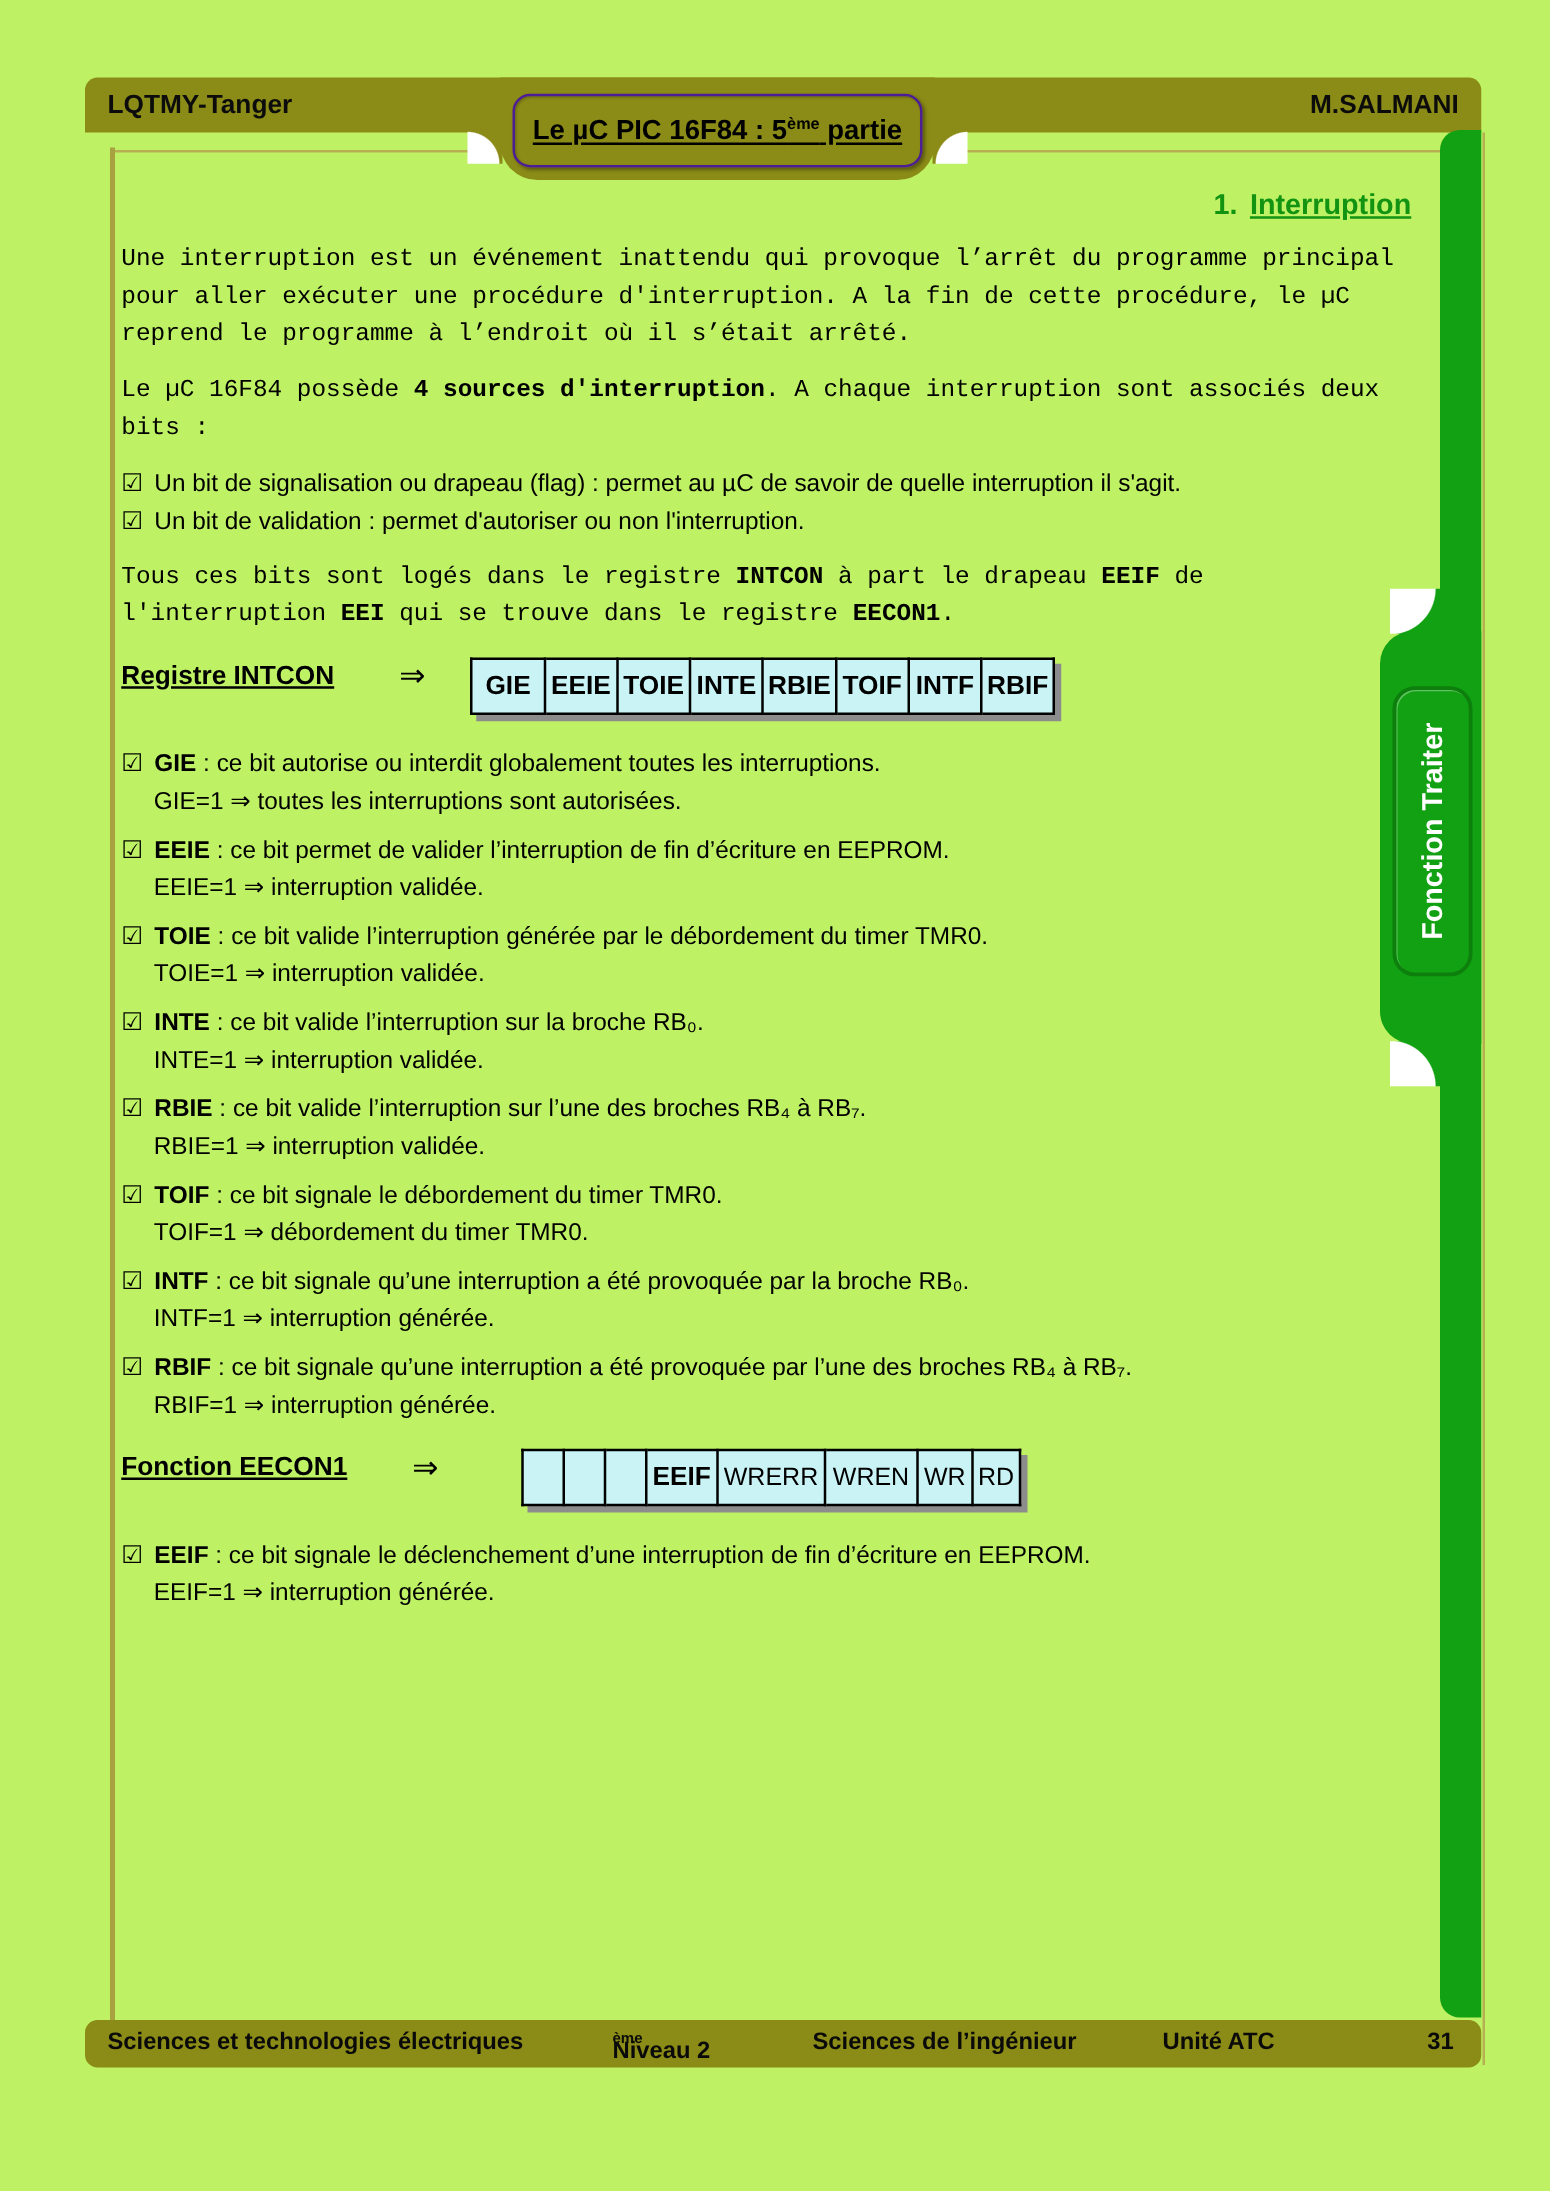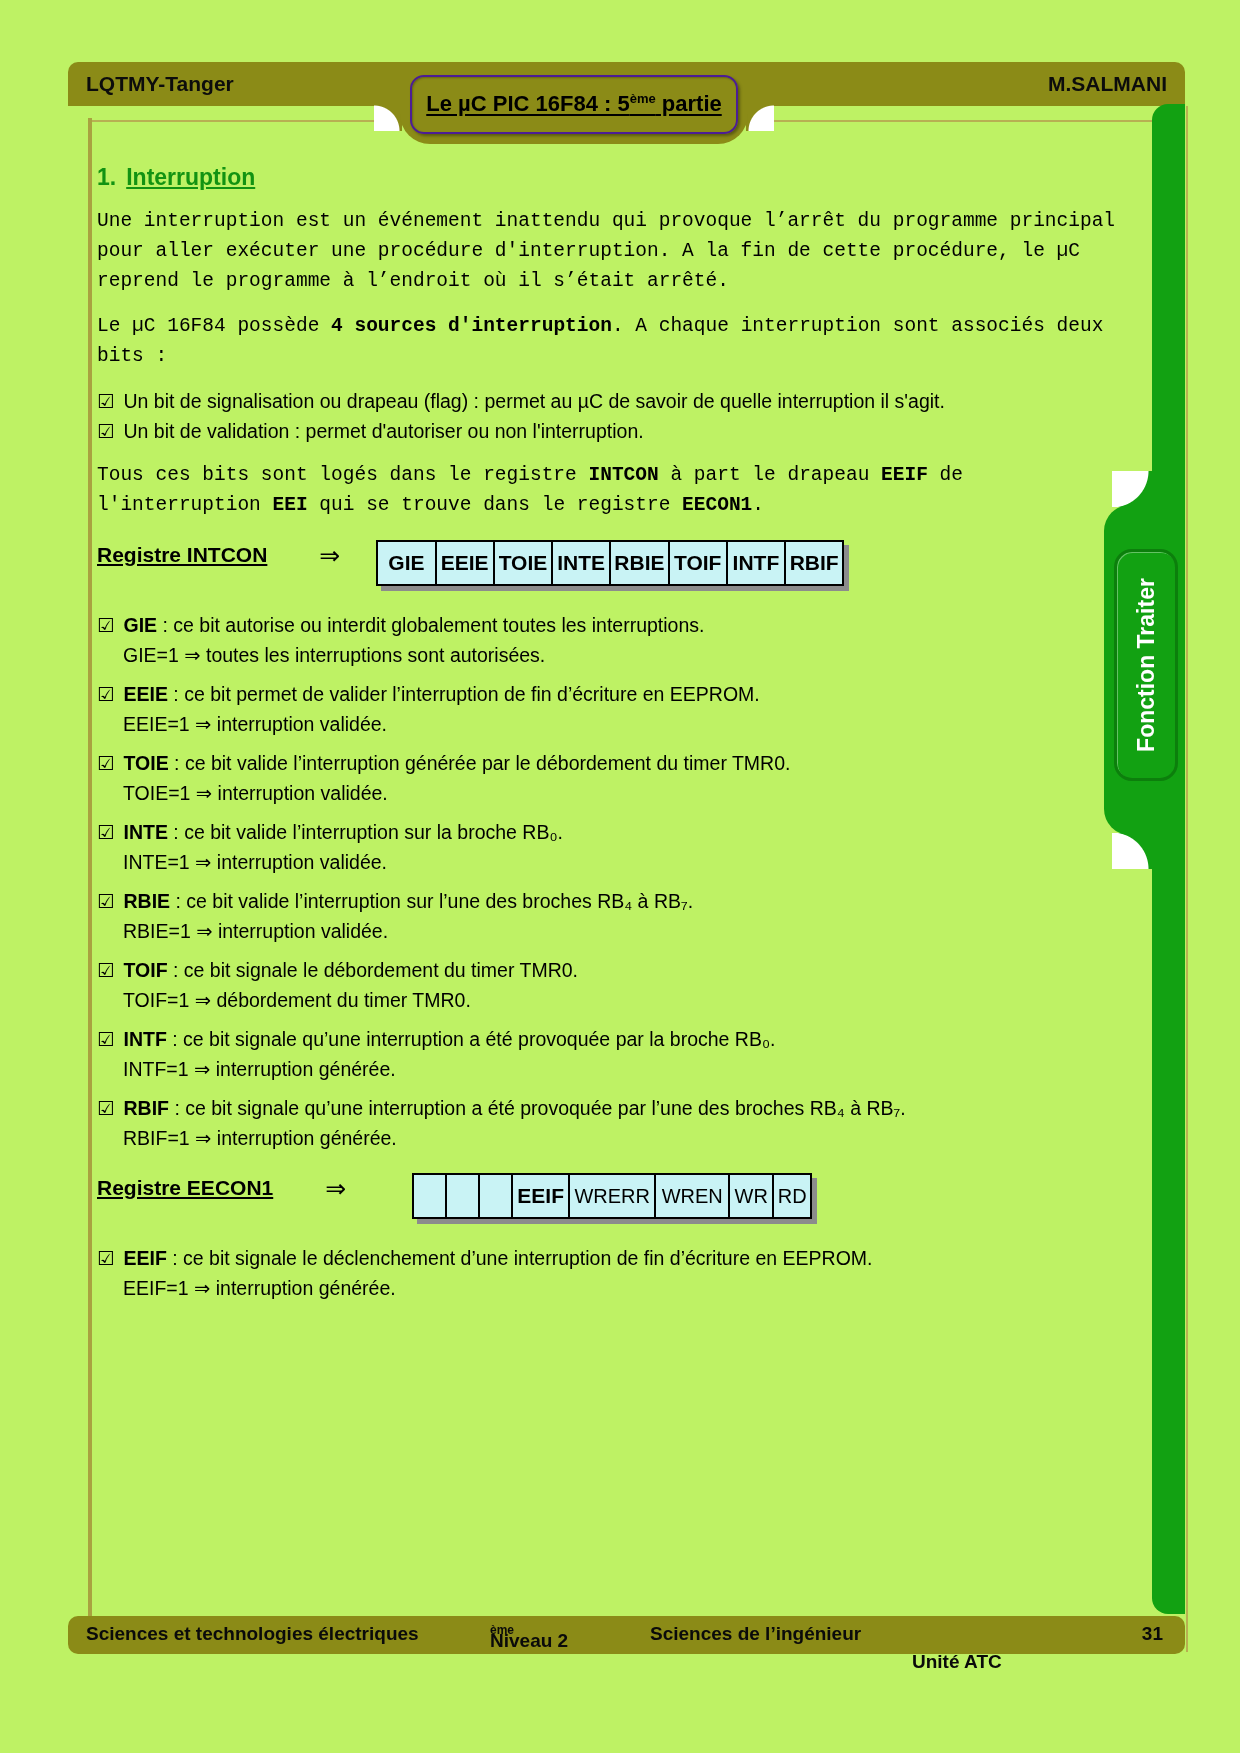--- a/index.html
+++ b/index.html
@@ -37,26 +37,26 @@
               background:radial-gradient(circle 38px at 0% 100%, #fff 0 36px, #12A112 37px);z-index:2;}
   .tab-label-box{position:absolute;left:10px;top:44px;width:58px;height:226px;border:3px solid #0C7F0C;
               border-radius:18px;box-shadow:inset 1px 1px 0 rgba(255,255,255,0.35);}
   .tab-label{position:absolute;left:50%;top:50%;transform:translate(-50%,-50%) rotate(-90deg);
               white-space:nowrap;color:#fff;font-weight:bold;font-size:23px;}
 
   
   .footer-band{position:absolute;left:68px;top:1616px;width:1117px;height:38px;background:#8B8B17;
               border-radius:10px;font-weight:bold;font-size:19px;color:#0a0a0a;z-index:2;}
   .footer-band span{position:absolute;top:7px;white-space:nowrap;}
-  .f1{left:18px;} .f2{left:422px;} .f3{left:582px;} .f4{left:844px;margin-top:28px;} .fpage{right:22px;}
+  .f1{left:18px;} .f2{left:422px;} .f3{left:582px;} .f4{left:862px;} .fpage{right:22px;}
   .f2 sup{font-size:12px;}
 
   
   .content{position:absolute;left:97px;top:148px;width:1032px;font-size:19.5px;line-height:30px;z-index:1;}
-  .section-heading{color:#129312;font-weight:bold;font-size:23px;margin:14px 0 14px 0;}
+  .section-heading{color:#129312;font-weight:bold;font-size:23px;margin:0 0 14px 0;text-align:right;}
   .section-heading .num{margin-right:10px;}
   .section-heading .u{text-decoration:underline;}
   .para{margin:0 0 15px 0;font-family:Liberation Mono, monospace;}
   .b{font-weight:bold;}
   .check{margin-right:9px;}
   .checkline{margin:0;}
   .group-gap{height:14px;}
 
   .reg-row{display:flex;align-items:flex-start;margin:20px 0 24px 0;}
   .reg-label{font-weight:bold;font-size:21px;text-decoration:underline;white-space:nowrap;}
@@ -164,21 +164,21 @@
     <div class="bit">
       <div class="l1"><span class="check">☑</span><span class="b">INTF</span><span> : </span><span>ce bit signale qu’une interruption a été provoquée par la broche RB₀.</span></div>
       <div class="l2">INTF=1 ⇒ interruption générée.</div>
     </div>
     <div class="bit">
       <div class="l1"><span class="check">☑</span><span class="b">RBIF</span><span> : </span><span>ce bit signale qu’une interruption a été provoquée par l’une des broches RB₄ à RB₇.</span></div>
       <div class="l2">RBIF=1 ⇒ interruption générée.</div>
     </div>
 
     <div class="reg-row">
-      <span class="reg-label">Registre EECON1</span>
+      <span class="reg-label">Fonction EECON1</span>
       <span class="reg-arrow">⇒</span>
       <table class="reg-table t-eecon">
         <tbody>
             <tr>
           <td class="w31"></td>
           <td class="w31"></td>
           <td class="w31"></td>
           <td class="w55">EEIF</td>
           <td class="w84 thin">WRERR</td>
           <td class="w72 thin">WREN</td>

